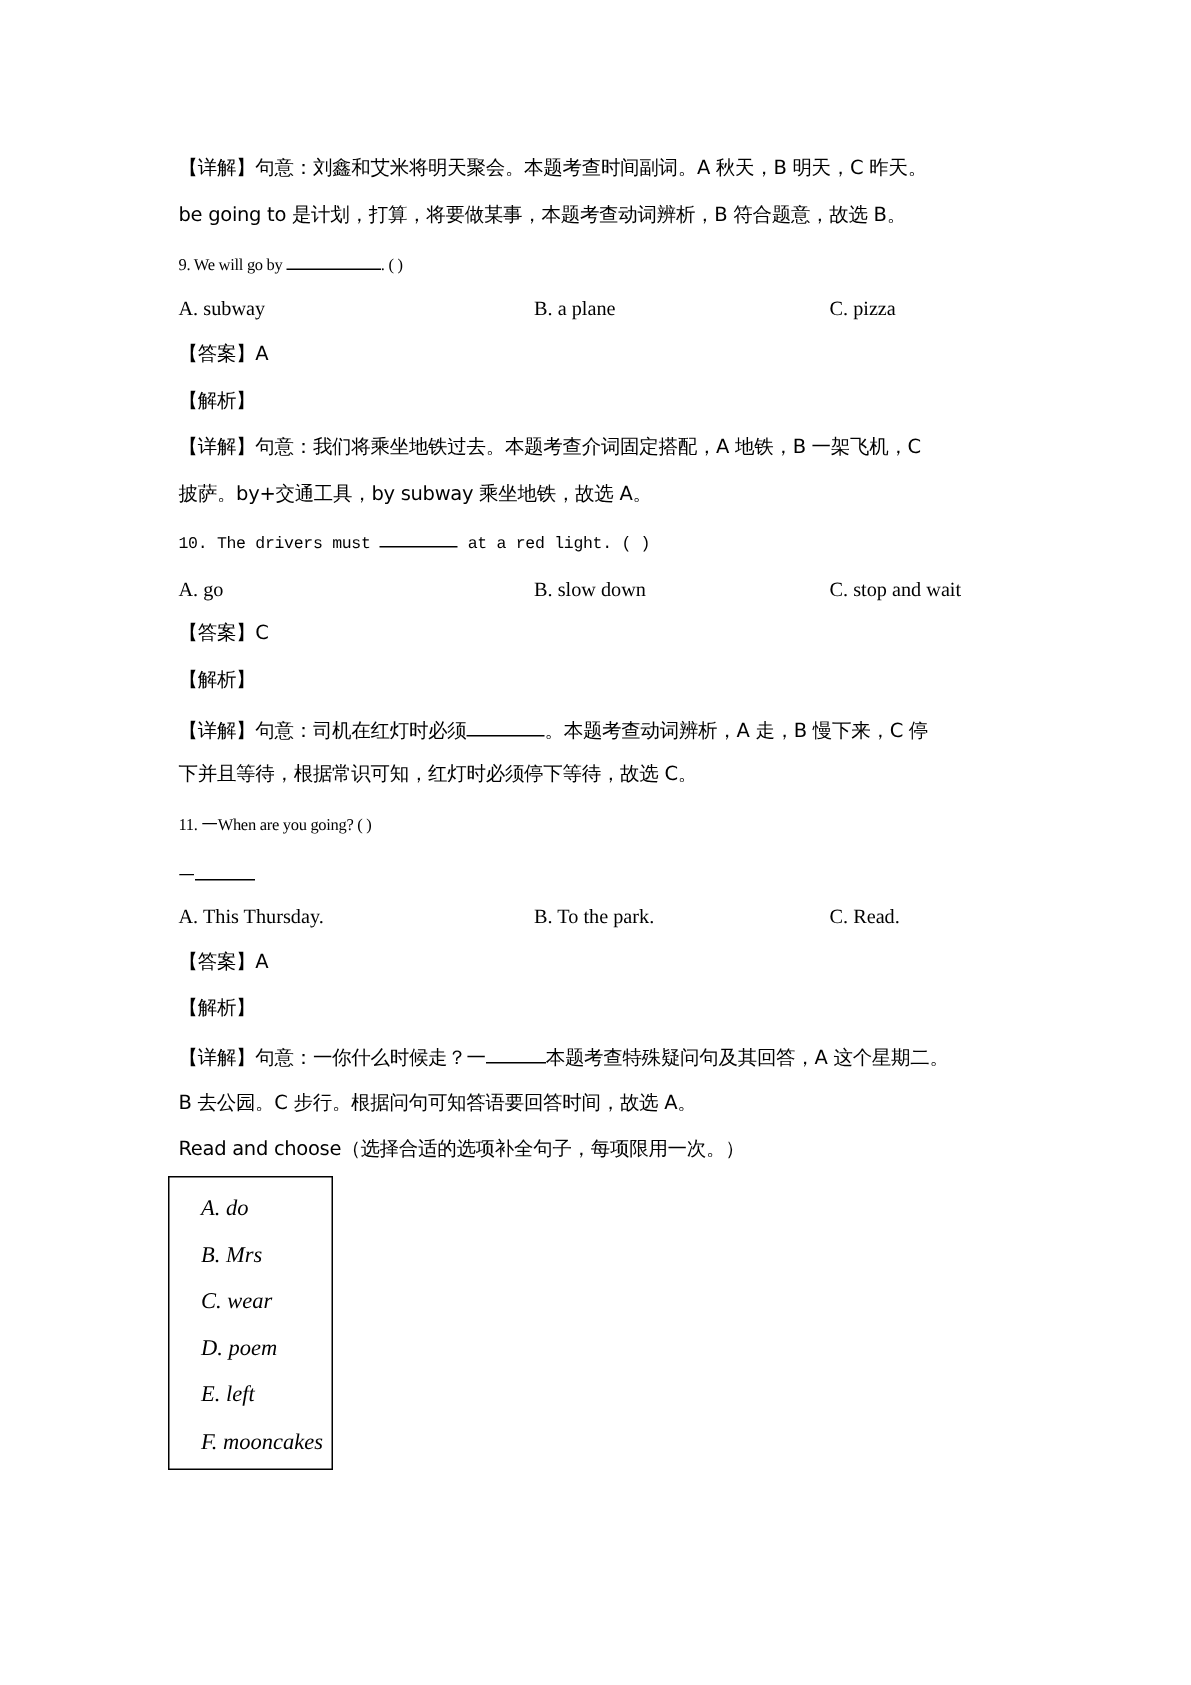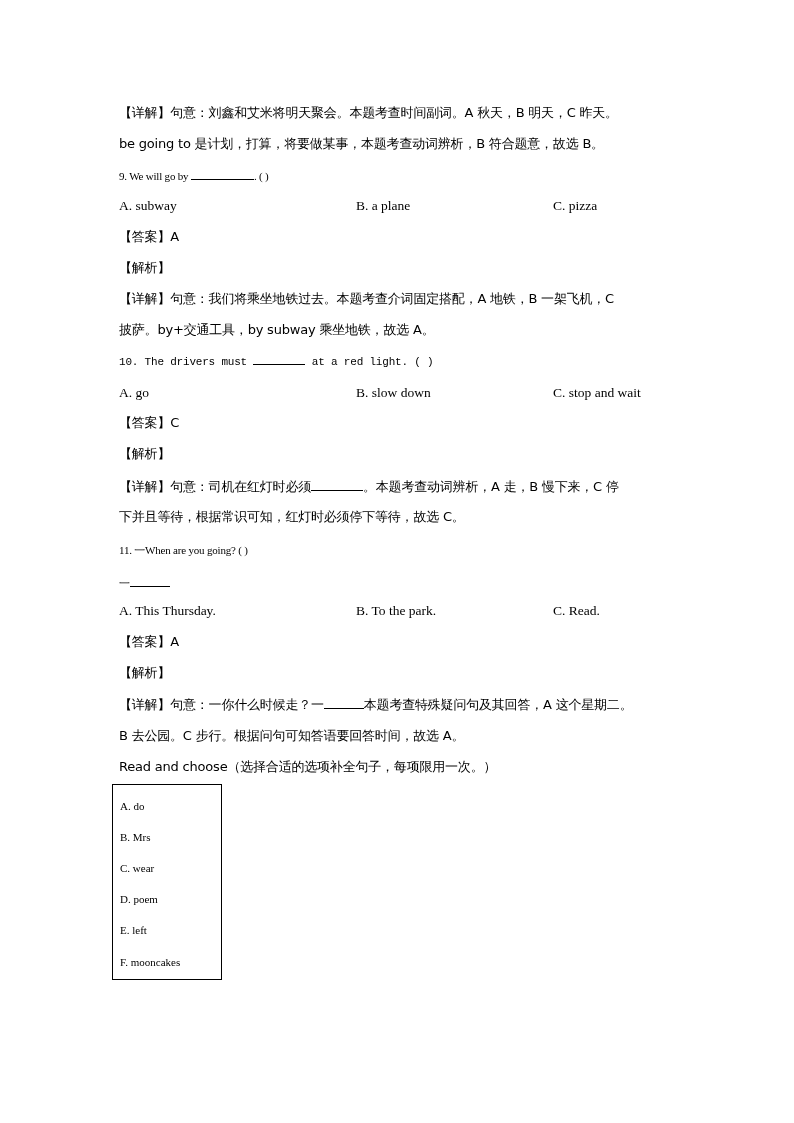--- a/index.html
+++ b/index.html
@@ -53,24 +53,25 @@
       position: absolute;
       left: 112px;
       top: 784px;
       width: 110px;
       height: 196px;
       border: 1px solid #000;
       box-sizing: border-box;
     }
     .wordbox .w {
       position: absolute;
-      left: 7px;
-      font-size: 11px;
+      left: 21px;
+      font-size: 15px;
       line-height: 18px;
       white-space: nowrap;
+      font-style: italic;
     }
   </style>
 </head>
 <body>
 
 <div class="page">
 
   <div class="line cjk" style="top:104px;">【详解】句意：刘鑫和艾米将明天聚会。本题考查时间副词。A 秋天，B 明天，C 昨天。</div>
   <div class="line cjk" style="top:135px;">be going to 是计划，打算，将要做某事，本题考查动词辨析，B 符合题意，故选 B。</div>
 

